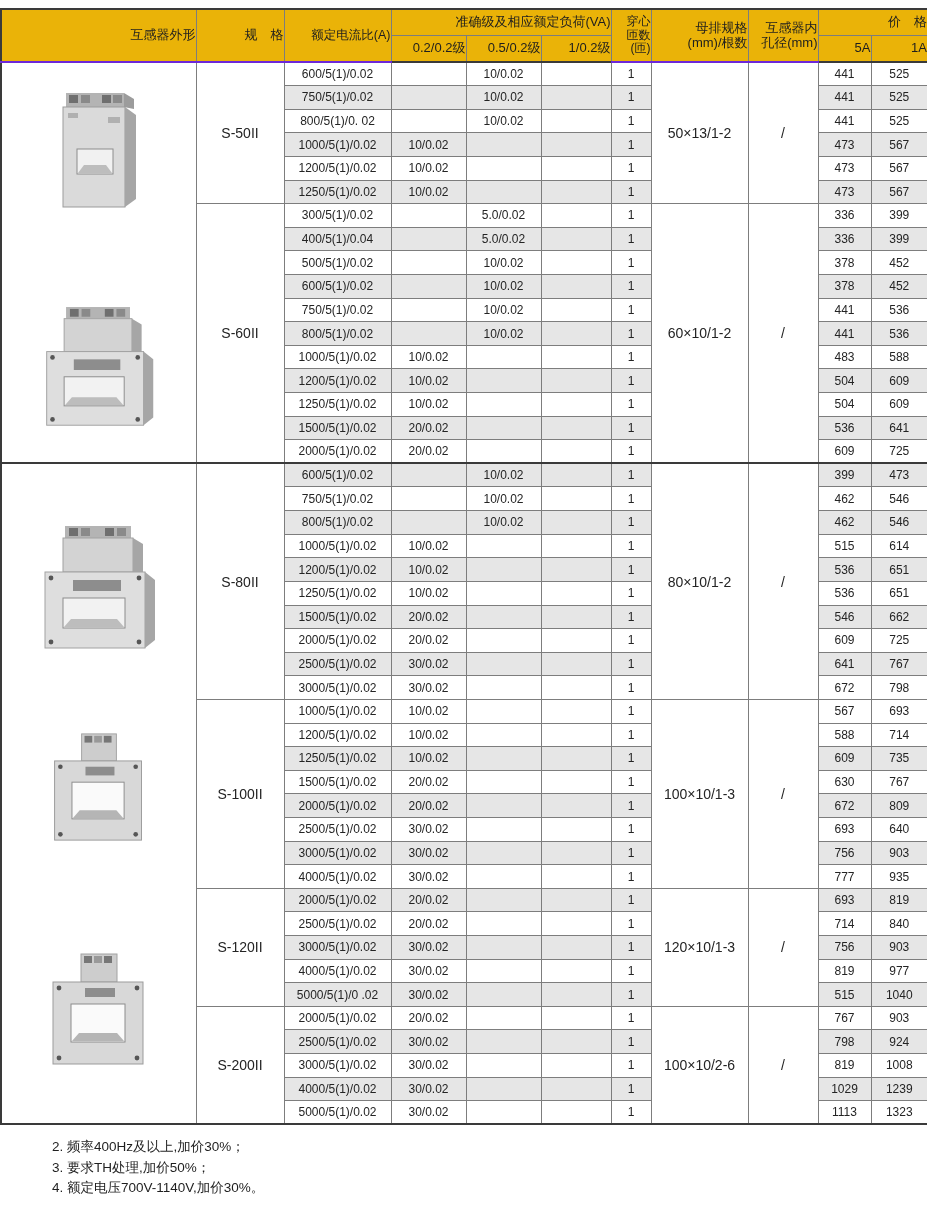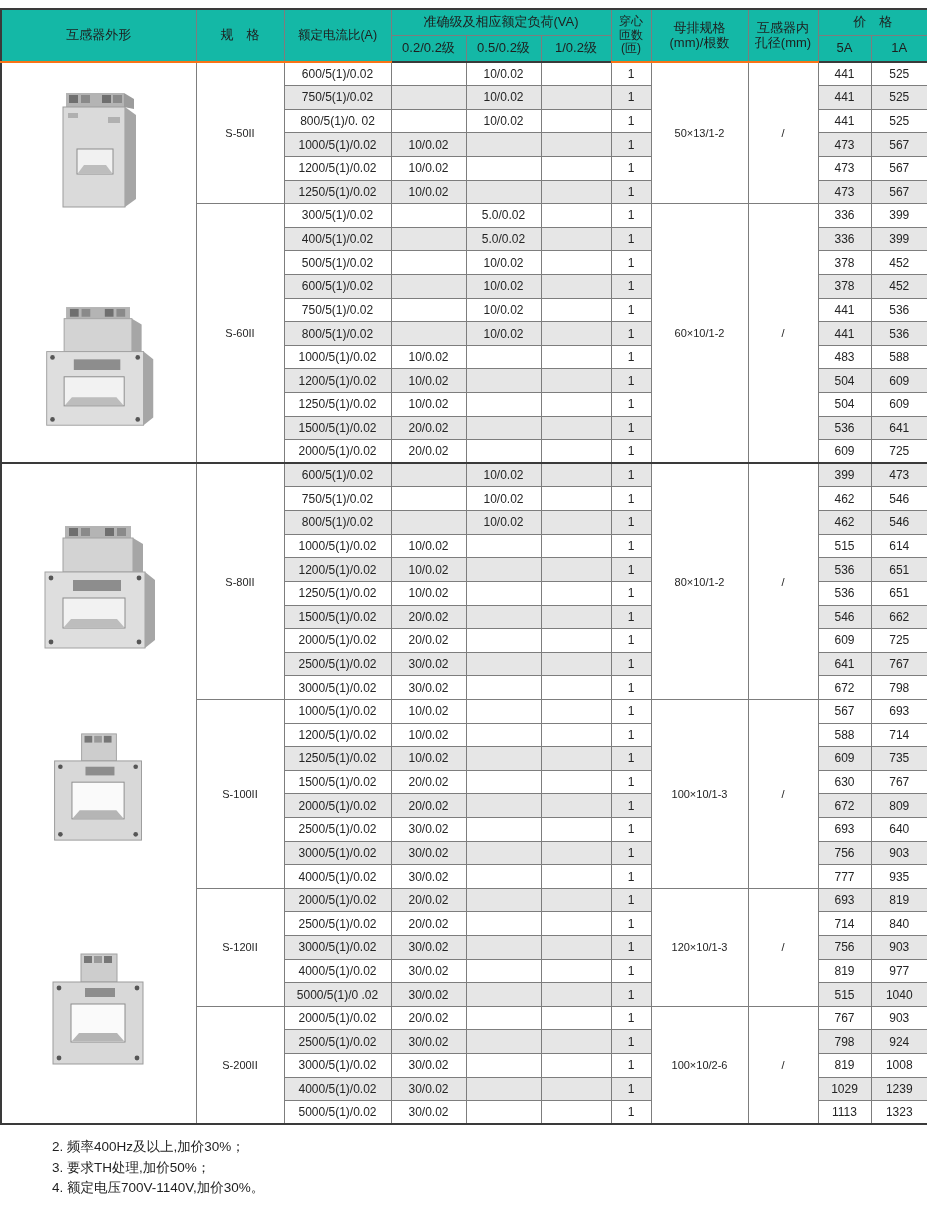--- a/index.html
+++ b/index.html
@@ -2,30 +2,30 @@
 <html><head>
 <meta charset="utf-8">
 <style>
   html,body { margin:0; padding:0; background:#ffffff; }
   body { width:927px; font-family:"Liberation Sans","DejaVu Sans",sans-serif; color:#222; }
   .sheet { width:927px; }
   table { border-collapse:collapse; table-layout:fixed; width:927px; margin-top:8px;
           border:2px solid #3a3a3a; }
   th, td { border:1px solid #7d7d7d; text-align:center; vertical-align:middle;
            overflow:hidden; font-weight:normal; }
-  thead th { background:#14b8a6; font-size:13px; color:#1e1e1e; line-height:1.15;
-             white-space:pre-line; padding:1px 0; }
+  thead th { background:#eab308; font-size:13px; color:#1e1e1e; line-height:1.15;
+             white-space:pre-line; padding:1px 0;text-align:right; }
   thead th.narrow { font-size:12px; }
-  thead th.rs2 { border-bottom:2px solid #f97316; }
+  thead th.rs2 { border-bottom:2px solid #6d28d9; }
   tr.hrow2 th { border-bottom:2px solid #3a3a3a; }
   tr.hrow1 { height:26px; } tr.hrow2 { height:27px; }
   .data-row { height:23.62px; }
   .data-row td { font-size:12px; padding:0 1px; color:#242424; white-space:nowrap; }
   td.shaded { background:#e6e6e6; }
-  td.photo-cell, td.spec-cell, td.span-cell { background:#ffffff; font-size:11px; }
+  td.photo-cell, td.spec-cell, td.span-cell { background:#ffffff; font-size:14px; }
   td.msep { border-top:2px solid #3a3a3a; }
   .photo-stack { position:relative; width:100%; }
   .photo { position:absolute; left:0; right:0; display:flex; justify-content:center; }
   .notes { margin:12px 0 0 10px; font-size:13.5px; line-height:1.52; color:#1f1f1f; }
   .notes .note-line { white-space:pre; }
   .notes .indent { margin-left:42px; }
 </style>
 </head>
 <body>
 
@@ -172,21 +172,21 @@
           <td></td>
           <td>5.0/0.02</td>
           <td></td>
           <td>1</td>
           <td class="span-cell" rowspan="11">60×10/1-2</td>
           <td class="span-cell" rowspan="11">/</td>
           <td>336</td>
           <td>399</td>
         </tr>
         <tr class="data-row">
-          <td class=" shaded">400/5(1)/0.02</td>
+          <td class=" shaded">400/5(1)/0.04</td>
           <td class=" shaded"></td>
           <td class=" shaded">5.0/0.02</td>
           <td class=" shaded"></td>
           <td class=" shaded">1</td>
           <td class=" shaded">336</td>
           <td class=" shaded">399</td>
         </tr>
         <tr class="data-row">
           <td>500/5(1)/0.02</td>
           <td></td>

